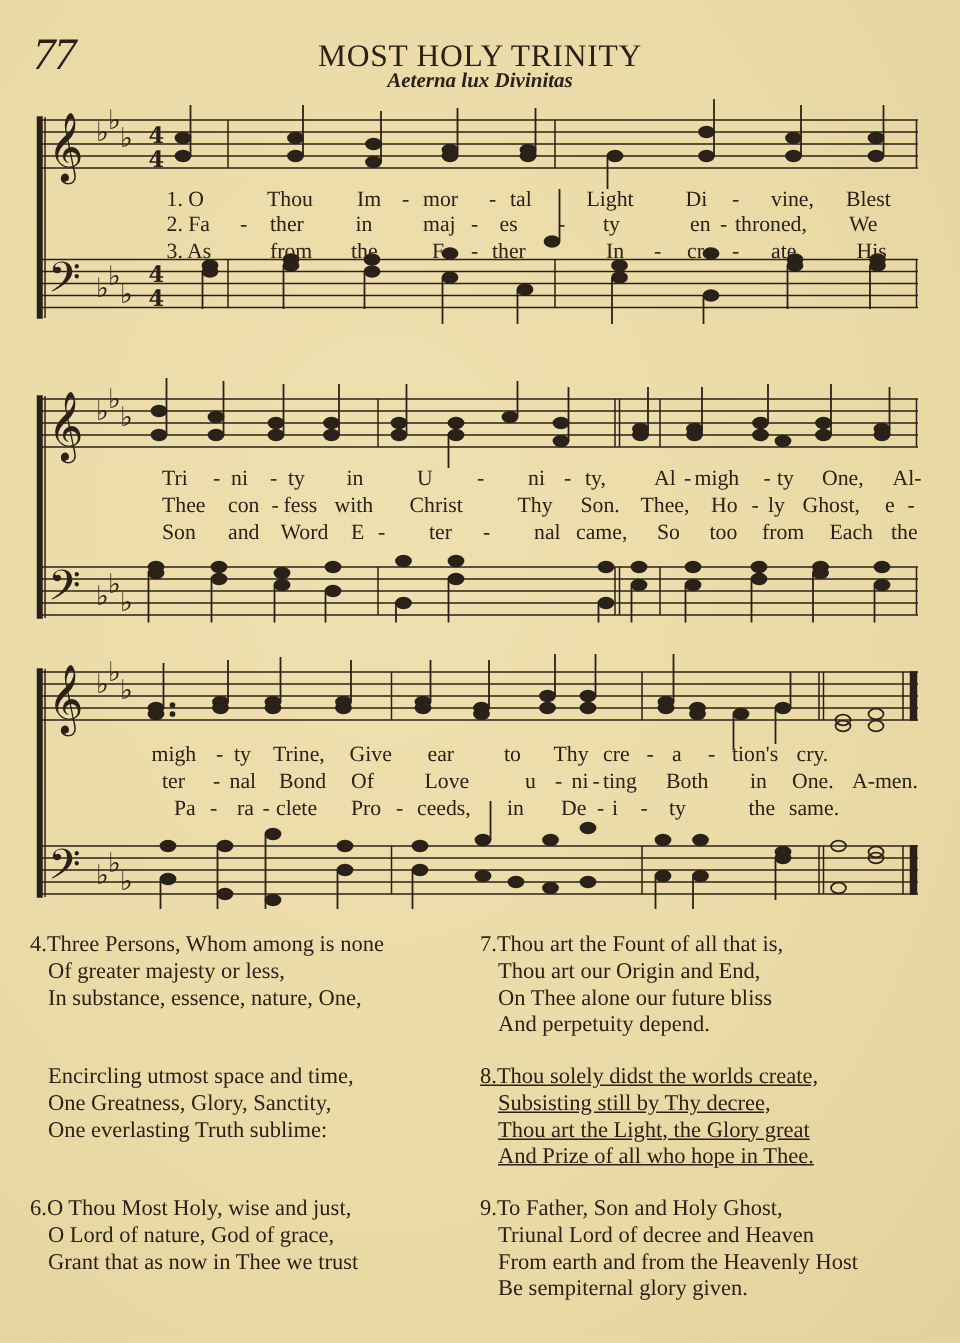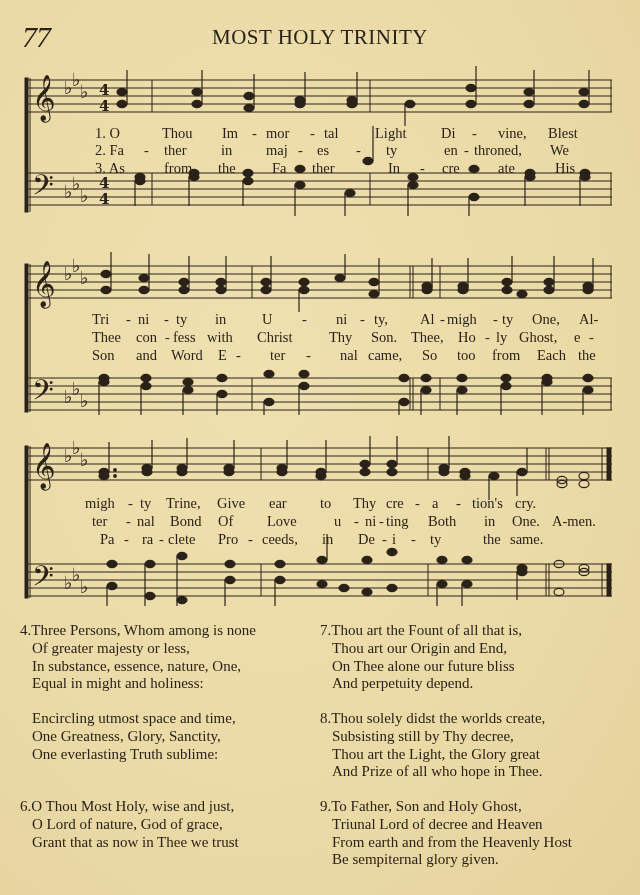--- a/index.html
+++ b/index.html
@@ -11,34 +11,35 @@
     position:relative;
   }
   .page { position:absolute; left:0; top:0; width:640px; height:895px;
     background: radial-gradient(ellipse at 40% 40%, #efe0b0 0%, #eadaa6 60%, #e4d29c 100%); }
   .hymn-number { position:absolute; left:22px; top:22px; font-size:30px; font-style:italic; line-height:1; letter-spacing:-1px; }
   .title { position:absolute; left:0; width:640px; top:27px; text-align:center; font-size:21px; letter-spacing:0.5px; line-height:1; }
   .subtitle { position:absolute; left:0; width:640px; top:48px; text-align:center; font-size:14px; font-style:italic; font-weight:bold; line-height:1; }
 
   .system { position:absolute; left:22px; width:590px; }
   .system svg { position:absolute; left:0; top:0; overflow:visible; }
-  .lyric-line { position:absolute; left:0; width:590px; height:18px; font-size:14.5px; white-space:pre; line-height:18px;text-align:center; }
+  .lyric-line { position:absolute; left:16px; width:590px; height:18px; font-size:14.5px; white-space:pre; line-height:18px;text-align:center; }
   .lyric-line span { position:absolute; top:0; }
 
   .verses { position:absolute; top:622px; left:0; width:640px; }
   .verse { position:absolute; font-size:15px; line-height:17.8px; }
   .verse .line { white-space:nowrap; }
   .verse .line.indent { padding-left:12px; }
 </style>
 </head>
 <body>
 
 <div class="page">
   <div class="hymn-number">77</div>
   <div class="title">MOST HOLY TRINITY</div>
+  <div class="subtitle">Aeterna lux Divinitas</div>
 
   <div class="system" style="top:66px;height:150px;">
     <svg width="590" height="150">
       <g stroke="#2a2218" fill="#2a2218">
 
         <rect x="3" y="12" width="3" height="134"></rect>
         <line x1="8" y1="12" x2="8" y2="146" stroke-width="1"></line>
 
         <g stroke-width="1">
           <line x1="3" y1="14" x2="590" y2="14"></line>
@@ -403,39 +404,38 @@
     <div class="lyric-line" style="top:96px;">
       <span style="left:78px">Pa</span><span style="left:102px">-</span><span style="left:120px">ra</span><span style="left:137px">-</span><span style="left:146px">clete</span><span style="left:196px">Pro</span><span style="left:226px">-</span><span style="left:240px">ceeds,</span><span style="left:300px">in</span><span style="left:336px">De</span><span style="left:360px">-</span><span style="left:370px">i</span><span style="left:389px">-</span><span style="left:408px">ty</span><span style="left:461px">the</span><span style="left:488px">same.</span>
     </div>
   </div>
 
   <div class="verses">
     <div class="verse" style="left:20px;top:0px;">
       <div class="line"><span>4.</span><span>Three Persons, Whom among is none</span></div>
       <div class="line indent">Of greater majesty or less,</div>
       <div class="line indent">In substance, essence, nature, One,</div>
-      <div class="line indent">Equal in might and holiness:</div>
     </div>
     <div class="verse" style="left:20px;top:88px;">
       <div class="line indent">Encircling utmost space and time,</div>
       <div class="line indent">One Greatness, Glory, Sanctity,</div>
       <div class="line indent">One everlasting Truth sublime:</div>
     </div>
     <div class="verse" style="left:20px;top:176px;">
       <div class="line"><span>6.</span><span>O Thou Most Holy, wise and just,</span></div>
       <div class="line indent">O Lord of nature, God of grace,</div>
       <div class="line indent">Grant that as now in Thee we trust</div>
     </div>
     <div class="verse" style="left:320px;top:0px;">
       <div class="line"><span>7.</span><span>Thou art the Fount of all that is,</span></div>
       <div class="line indent">Thou art our Origin and End,</div>
       <div class="line indent">On Thee alone our future bliss</div>
       <div class="line indent">And perpetuity depend.</div>
     </div>
-    <div class="verse" style="left:320px;top:88px;">
+    <div class="verse" style="left:320px;top:88px;text-decoration:underline;">
       <div class="line"><span>8.</span><span>Thou solely didst the worlds create,</span></div>
       <div class="line indent">Subsisting still by Thy decree,</div>
       <div class="line indent">Thou art the Light, the Glory great</div>
       <div class="line indent">And Prize of all who hope in Thee.</div>
     </div>
     <div class="verse" style="left:320px;top:176px;">
       <div class="line"><span>9.</span><span>To Father, Son and Holy Ghost,</span></div>
       <div class="line indent">Triunal Lord of decree and Heaven</div>
       <div class="line indent">From earth and from the Heavenly Host</div>
       <div class="line indent">Be sempiternal glory given.</div>

